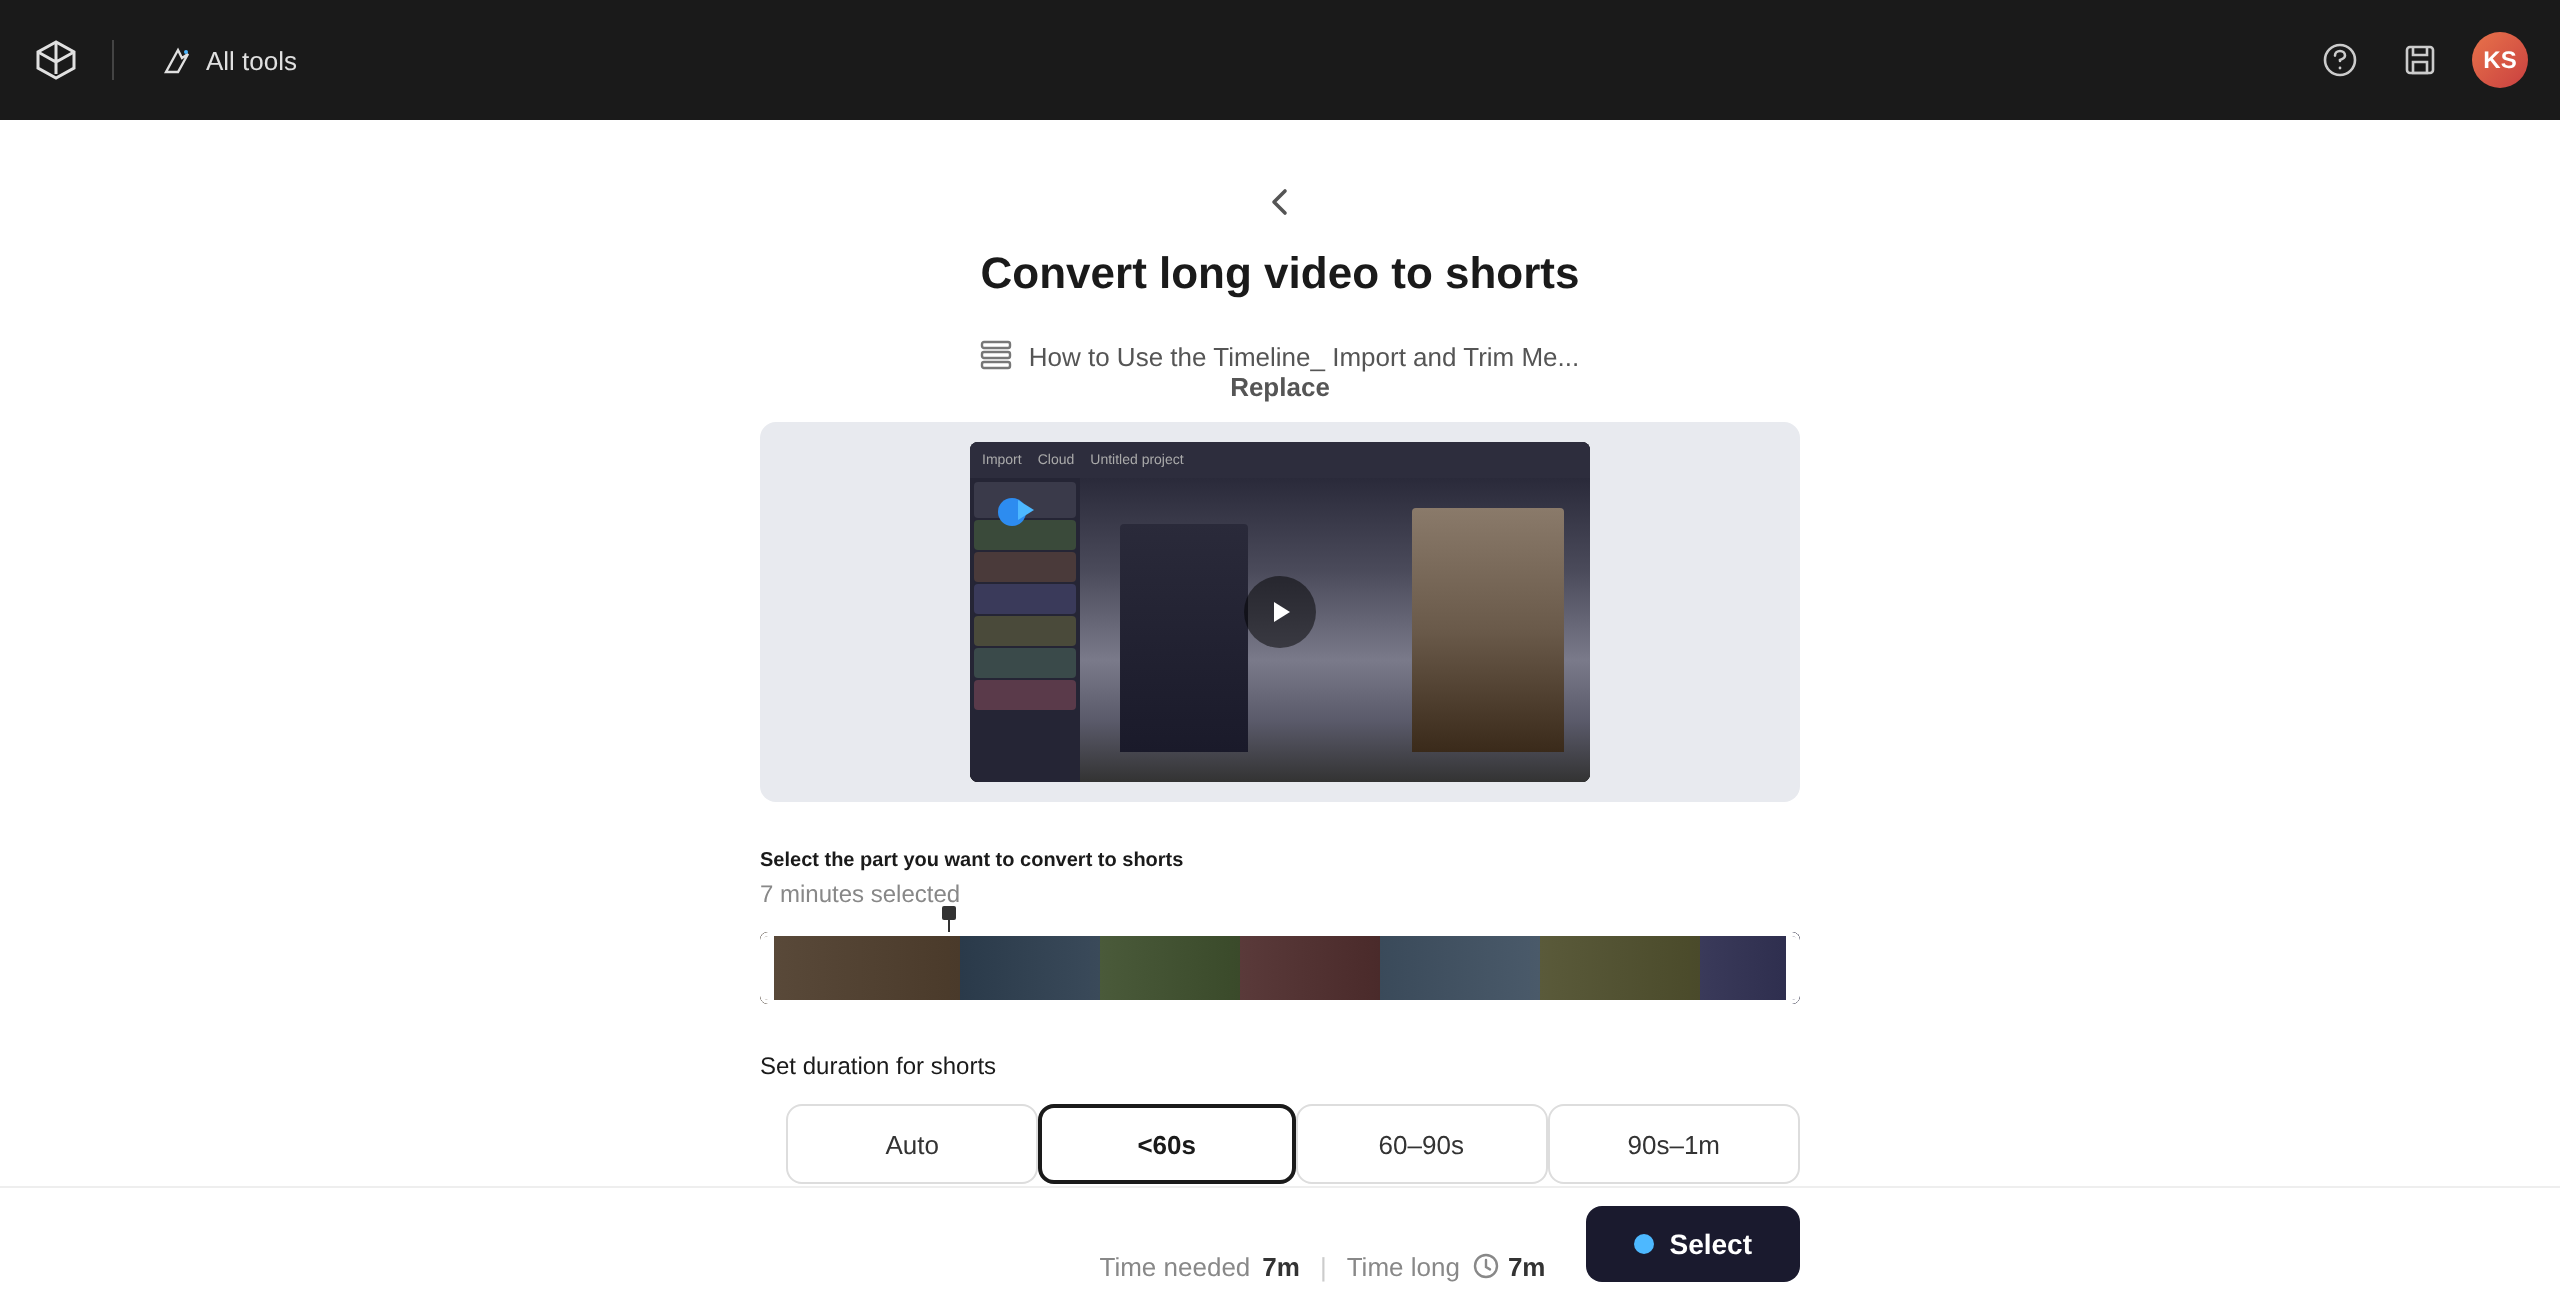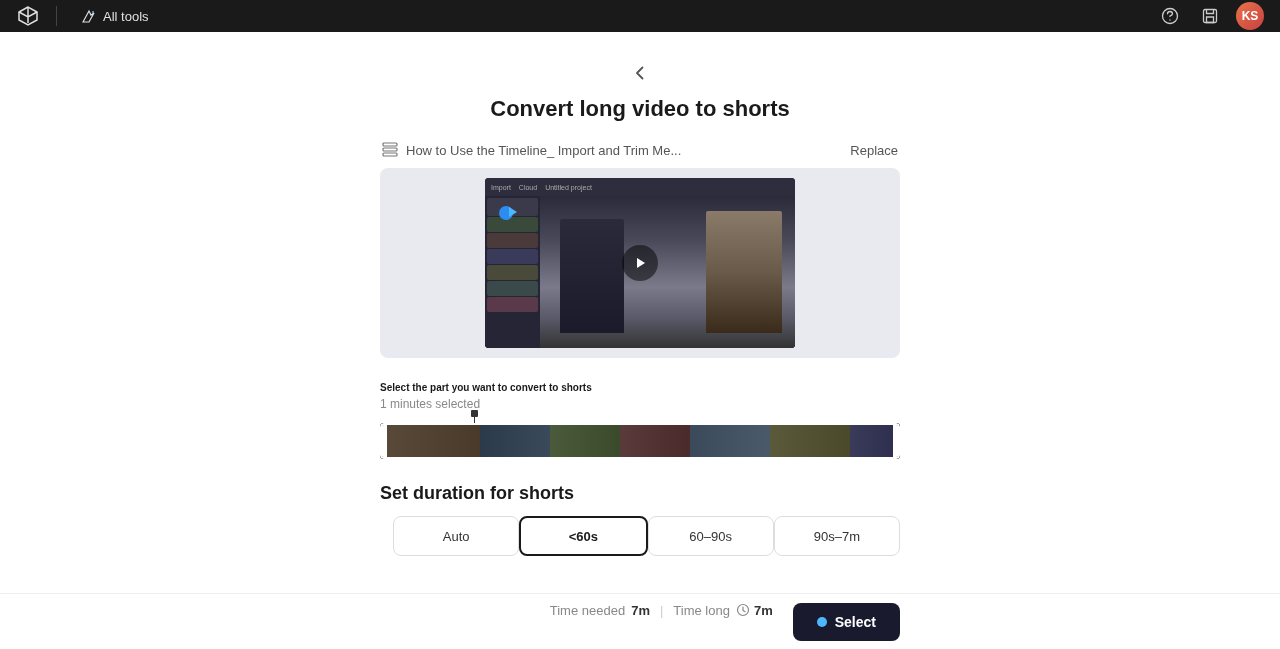--- a/index.html
+++ b/index.html
@@ -1,21 +1,21 @@
 <!DOCTYPE html>
 <html><head>
   <meta charset="utf-8">
   <style>
     * { box-sizing: border-box; margin: 0; padding: 0; }
     body { font-family: -apple-system, BlinkMacSystemFont, 'Segoe UI', sans-serif; background: #fff; color: #1a1a1a; height: 649px; overflow: hidden; }
 
     
     .navbar {
       background: #1a1a1a;
-      height: 32px;
+      height: 60px;
       display: flex;
       align-items: center;
       padding: 0 16px;
       gap: 12px;
     }
     .navbar-logo {
       display: flex;
       align-items: center;
       gap: 8px;
     }
@@ -112,38 +112,39 @@
       color: #1a1a1a;
     }
 
     
     .file-row {
       display: flex;
       align-items: center;
       justify-content: space-between;
       margin-bottom: 10px;
       padding: 0 2px;
+      flex-direction: column;
     }
     .file-info {
       display: flex;
       align-items: center;
       gap: 8px;
       color: #555;
       font-size: 13px;
     }
     .file-icon {
       color: #777;
     }
     .replace-btn {
       font-size: 13px;
       color: #555;
       cursor: pointer;
       background: none;
       border: none;
-      font-weight: 400;
+      font-weight: 700;
     }
 
     
     .video-preview {
       background: #e8eaef;
       border-radius: 8px;
       height: 190px;
       display: flex;
       align-items: center;
       justify-content: center;
@@ -305,22 +306,22 @@
       width: 6px;
       background: #fff;
       border-radius: 0 3px 3px 0;
     }
 
     
     .duration-section {
       margin-bottom: 0;
     }
     .duration-label {
-      font-size: 18px;
-      font-weight: 700;
+      font-size: 12px;
+      font-weight: 400;
       margin-bottom: 12px;
     }
     .duration-buttons {
       display: flex;
       gap: 0;
       padding-left: 13px;
     }
     .duration-btn {
       flex: 1;
       height: 40px;
@@ -350,21 +351,21 @@
       background: #fff;
       border-top: 1px solid #eee;
       display: flex;
       align-items: center;
       justify-content: center;
       gap: 0;
     }
     .footer-inner {
       width: 520px;
       display: flex;
-      align-items: flex-start;
+      align-items: flex-end;
       justify-content: flex-end;
       gap: 20px;
     }
     .footer-meta {
       display: flex;
       align-items: center;
       gap: 6px;
       color: #888;
       font-size: 13px;
     }
@@ -509,21 +510,21 @@
 
         <div class="play-btn-overlay">
           <svg width="16" height="16" viewBox="0 0 16 16" fill="none">
             <polygon points="5,3 13,8 5,13" fill="white"></polygon>
           </svg>
         </div>
       </div>
     </div>
 
     <div class="section-label">Select the part you want to convert to shorts</div>
-    <div class="section-sublabel">1 minutes selected</div>
+    <div class="section-sublabel">7 minutes selected</div>
 
     <div class="timeline-wrapper">
       <div class="timeline-indicator"></div>
       <div class="timeline-strip">
         <div class="timeline-segment seg-0"></div>
         <div class="timeline-segment seg-1"></div>
         <div class="timeline-segment seg-2"></div>
         <div class="timeline-segment seg-3"></div>
         <div class="timeline-segment seg-4"></div>
         <div class="timeline-segment seg-5"></div>
@@ -534,21 +535,21 @@
         </div>
       </div>
     </div>
 
     <div class="duration-section">
       <div class="duration-label">Set duration for shorts</div>
       <div class="duration-buttons">
         <button class="duration-btn">Auto</button>
         <button class="duration-btn active">&lt;60s</button>
         <button class="duration-btn">60–90s</button>
-        <button class="duration-btn">90s–7m</button>
+        <button class="duration-btn">90s–1m</button>
       </div>
     </div>
 
   </div>
 </div>
 
 <div class="footer">
   <div class="footer-inner">
     <div class="footer-meta">
       <span>Time needed</span>

